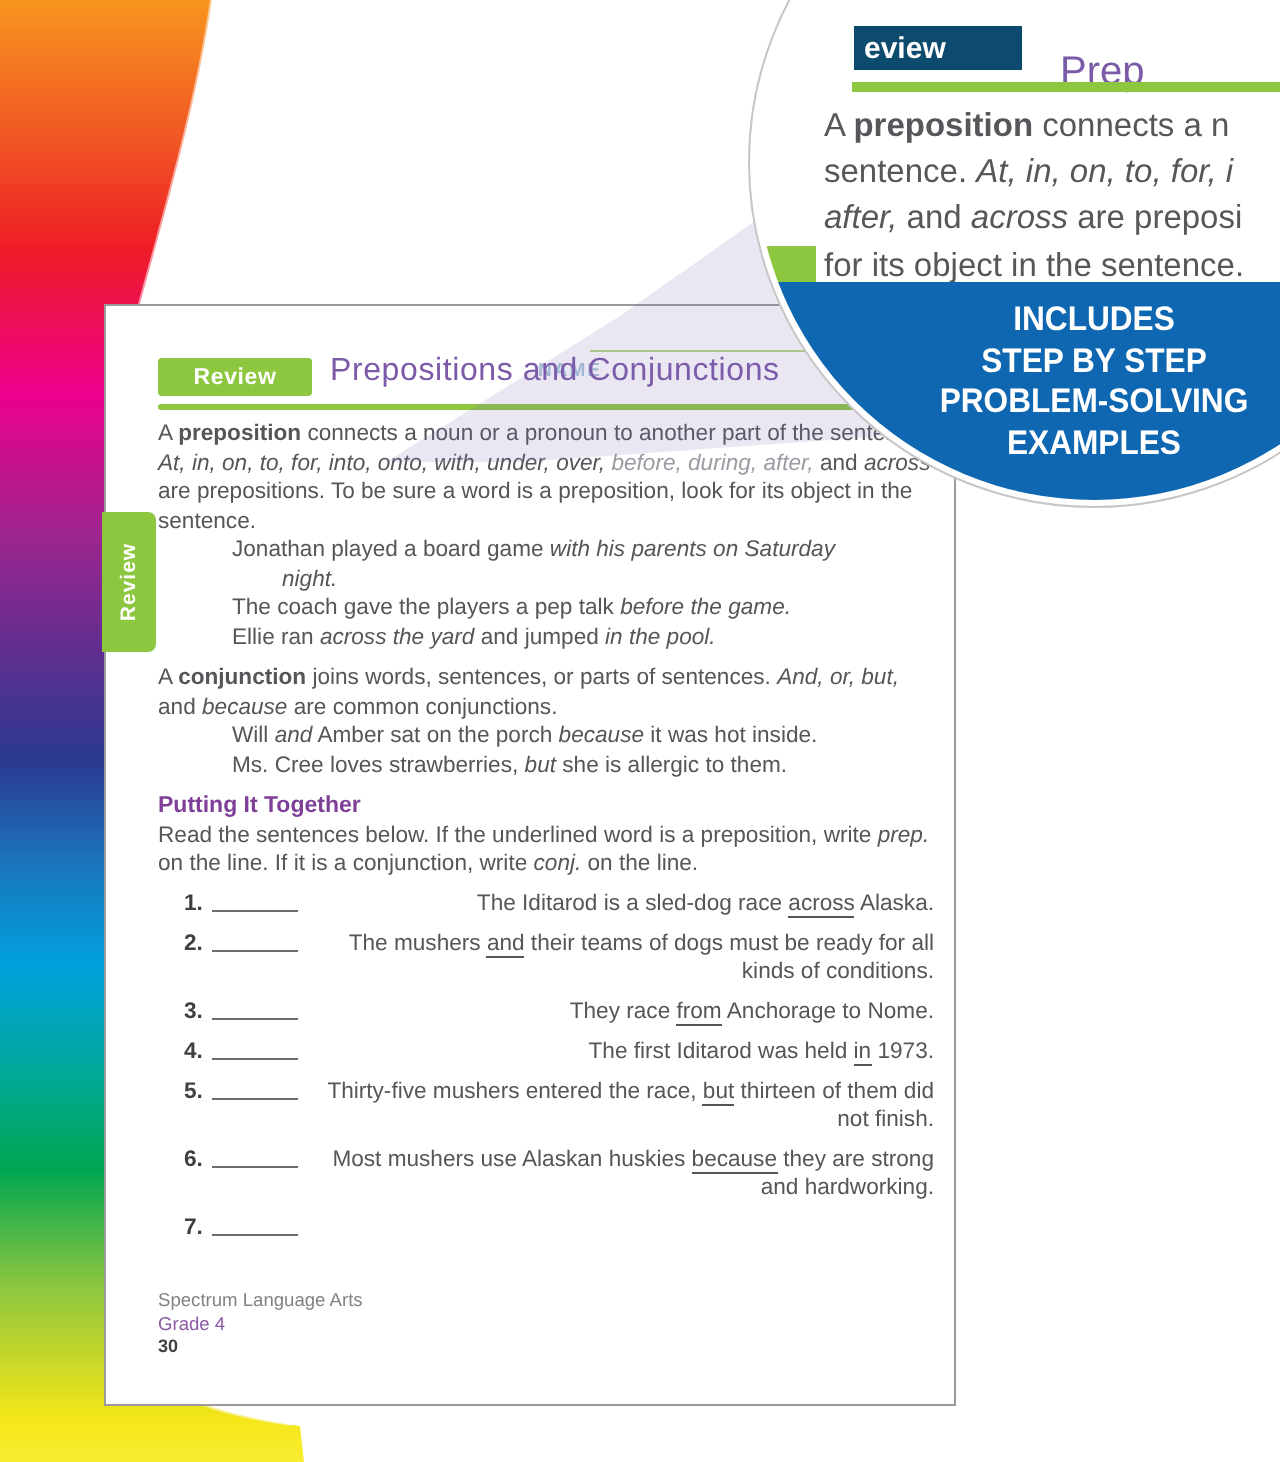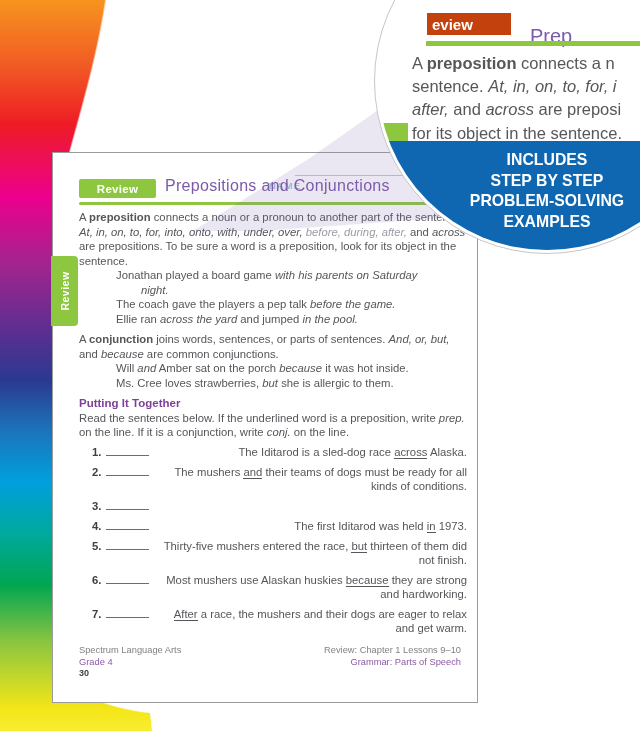--- a/index.html
+++ b/index.html
@@ -61,21 +61,21 @@
   .st-i{font-style:italic;}
   .st-bi{font-weight:normal;font-style:italic;}
   .st-u{border-bottom:1px solid currentColor;}
   .st-light{color:#9b9ba3;}
 
   
   .lens-outer{position:absolute;left:374px;top:-92px;width:346px;height:346px;border-radius:50%;
         background:#ffffff;border:1px solid #c6c6c6;z-index:4;box-sizing:border-box;}
   .lens-inner{position:absolute;left:3px;top:3px;right:3px;bottom:3px;border-radius:50%;
         overflow:hidden;background:#ffffff;}
-  .m-review-box{position:absolute;left:49px;top:101px;width:84px;height:22px;background:#c2410c;
+  .m-review-box{position:absolute;left:49px;top:101px;width:84px;height:22px;background:#0c4a6e;
         color:#fff;font-weight:bold;font-size:15px;display:flex;align-items:center;padding-left:5px;
         box-sizing:border-box;}
   .m-title{position:absolute;left:152px;top:113px;font-size:20px;color:#7b5aa8;}
   .m-rule{position:absolute;left:48px;top:129px;width:300px;height:4.5px;background:#8dc63f;}
   .m-text{position:absolute;left:34px;top:140px;width:260px;font-size:16.5px;line-height:23.2px;
         color:#56575b;}
   .m-tab{position:absolute;left:2px;top:211px;width:28px;height:20px;background:#8dc63f;}
   .m-blue{position:absolute;left:-20px;right:-20px;top:229px;bottom:-10px;background:#0f67b1;}
   .m-badge{margin-top:9px;text-align:center;color:#ffffff;font-weight:bold;font-size:17px;
         line-height:20.5px;letter-spacing:0;transform:scaleX(.93);}
@@ -143,52 +143,48 @@
           <div class="itext"><span>The Iditarod is a sled-dog race </span><span class="st-u">across</span><span> Alaska.</span></div>
         </div>
         <div class="item">
           <span class="num">2.</span>
           <span class="blank"></span>
           <div class="itext"><span>The mushers </span><span class="st-u">and</span><span> their teams of dogs must be ready for all kinds of conditions.</span></div>
         </div>
         <div class="item">
           <span class="num">3.</span>
           <span class="blank"></span>
+          <div class="itext"><span>They race </span><span class="st-u">from</span><span> Anchorage to Nome.</span></div>
         </div>
         <div class="item">
           <span class="num">4.</span>
           <span class="blank"></span>
           <div class="itext"><span>The first Iditarod was held </span><span class="st-u">in</span><span> 1973.</span></div>
         </div>
         <div class="item">
           <span class="num">5.</span>
           <span class="blank"></span>
           <div class="itext"><span>Thirty-five mushers entered the race, </span><span class="st-u">but</span><span> thirteen of them did not finish.</span></div>
         </div>
         <div class="item">
           <span class="num">6.</span>
           <span class="blank"></span>
           <div class="itext"><span>Most mushers use Alaskan huskies </span><span class="st-u">because</span><span> they are strong and hardworking.</span></div>
         </div>
         <div class="item">
           <span class="num">7.</span>
           <span class="blank"></span>
-          <div class="itext"><span class="st-u">After</span><span> a race, the mushers and their dogs are eager to relax and get warm.</span></div>
         </div>
       </div>
     </div>
 
     <div class="footer left">
       <div class="f-gray">Spectrum Language Arts</div>
       <div class="f-purple">Grade 4</div>
       <div class="f-num">30</div>
-    </div>
-    <div class="footer right">
-      <div class="f-gray">Review: Chapter 1 Lessons 9–10</div>
-      <div class="f-purple">Grammar: Parts of Speech</div>
     </div>
   </div>
 
   <div class="beam"></div>
 
   <div class="lens-outer">
     <div class="lens-inner">
       <div class="m-review-box">
         <span>eview</span>
       </div>

